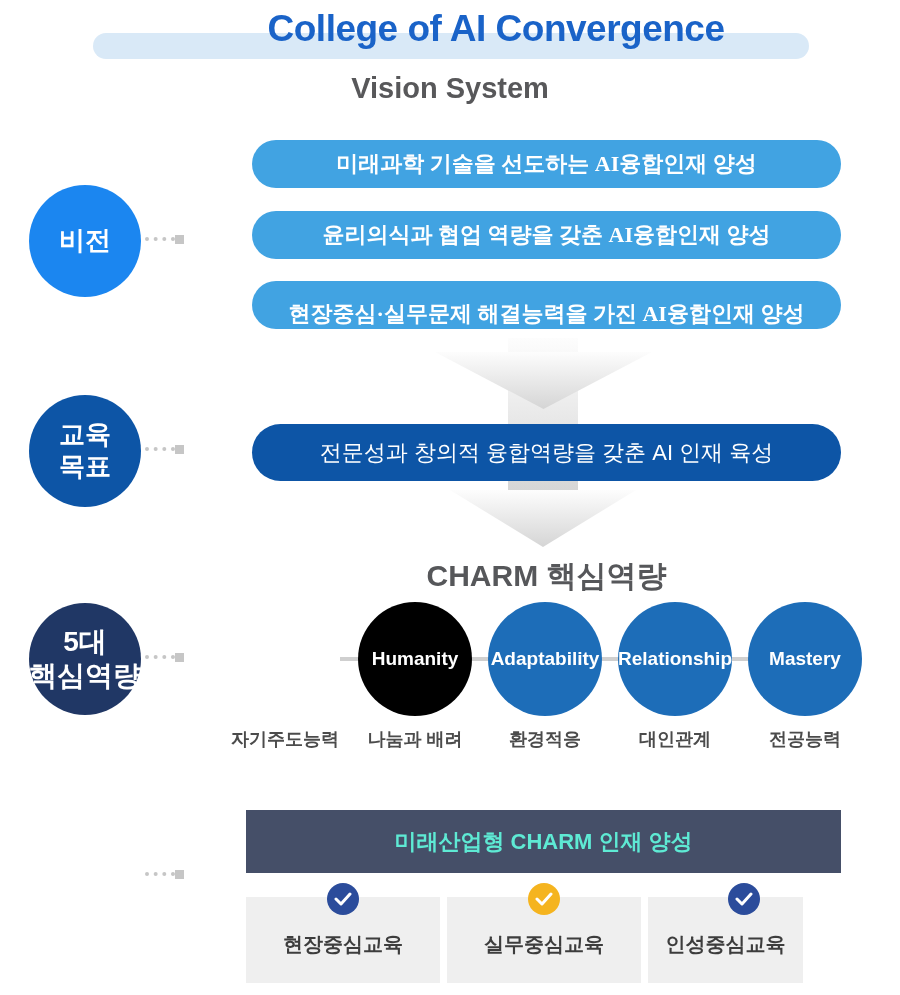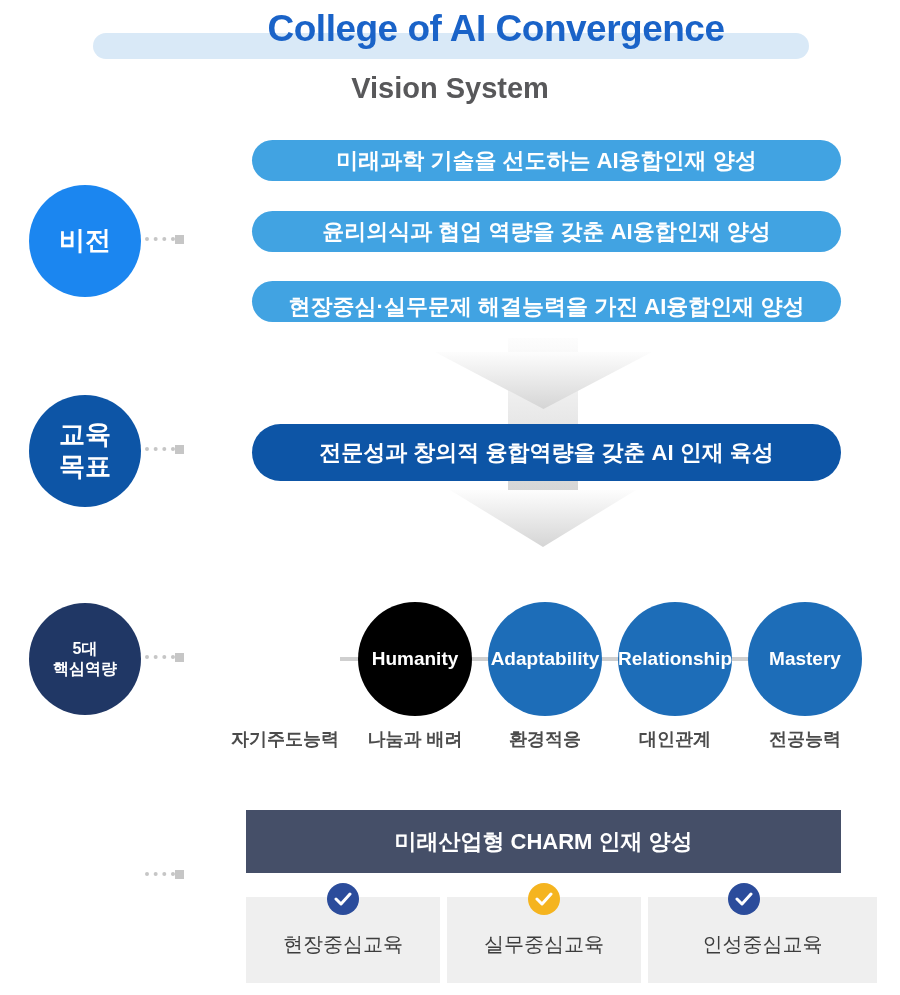--- a/index.html
+++ b/index.html
@@ -14,45 +14,45 @@
   .subtitle{position:absolute;left:0;top:72px;width:100%;text-align:center;
     font-size:29px;font-weight:600;color:#58585a;}
   
   .side-circle{position:absolute;left:29px;width:112px;height:112px;border-radius:50%;
     color:#fff;display:flex;flex-direction:column;align-items:center;justify-content:center;
     font-weight:700;font-size:26px;line-height:1.22;text-align:center;z-index:2;}
   
   .connector{position:absolute;left:145px;width:30px;height:0;border-top:4px dotted #c6c6c6;}
   .connector .tip{position:absolute;left:30px;top:-6px;width:9px;height:9px;background:#c6c6c6;}
   
-  .vision-pill{position:absolute;left:252px;width:589px;height:41px;border-radius:30px;
+  .vision-pill{position:absolute;left:252px;width:589px;height:48px;border-radius:30px;
     display:flex;align-items:center;justify-content:center;color:#fff;
-    font-size:22px;font-weight:700;z-index:2;}
+    font-size:22px;font-weight:700;z-index:2;font-family:Liberation Serif, serif;}
   
   .goal-bar{position:absolute;left:252px;top:424px;width:589px;height:57px;border-radius:29px;
     display:flex;align-items:center;justify-content:center;color:#fff;
-    font-size:22px;font-weight:700;z-index:2;}
+    font-size:22px;font-weight:400;z-index:2;}
   
   .arrow-svg{position:absolute;left:430px;top:338px;z-index:1;}
   
   .charm-title{position:absolute;left:252px;top:556px;width:589px;text-align:center;
     font-size:30px;font-weight:700;color:#56575a;}
   .comp-circle{position:absolute;top:602px;width:114px;height:114px;border-radius:50%;
     color:#fff;display:flex;align-items:center;justify-content:center;
     font-size:19px;font-weight:600;white-space:nowrap;z-index:2;}
   .comp-dash{position:absolute;top:657px;width:20px;height:4px;background:#cfcfcf;z-index:1;}
   .comp-label{position:absolute;top:727px;width:150px;text-align:center;
     font-size:18px;font-weight:700;color:#4b4b4b;}
   
   .strategy-bar{position:absolute;left:246px;top:810px;width:595px;height:63px;
-    display:flex;align-items:center;justify-content:center;color:#ffffff;
+    display:flex;align-items:center;justify-content:center;color:#5eead4;
     font-size:22px;font-weight:700;}
   .strategy-box{position:absolute;top:897px;height:86px;box-sizing:border-box;padding-top:8px;
     display:flex;align-items:center;justify-content:center;
-    font-size:20px;font-weight:400;color:#3d3d3d;}
+    font-size:20px;font-weight:700;color:#3d3d3d;}
   .badge{position:absolute;top:883px;width:32px;height:32px;border-radius:50%;
     display:flex;align-items:center;justify-content:center;z-index:3;}
 </style>
 </head>
 <body>
 
 <div class="canvas">
 
   <div class="header-pill" style="background-color: rgb(217, 233, 247);"></div>
   <div class="main-title" style="color: rgb(26, 99, 200); padding-left: 46px;">College of AI Convergence</div>
@@ -91,22 +91,23 @@
     <span>교육</span>
     <span>목표</span>
   </div>
   <div class="connector" style="top:447px;">
       <span class="tip"></span>
     </div>
   <div class="goal-bar" style="background-color: rgb(13, 85, 166);">
     <span>전문성과 창의적 융합역량을 갖춘 AI 인재 육성</span>
   </div>
 
+  <div class="charm-title">CHARM 핵심역량</div>
 
-  <div class="side-circle" style="top: 603px; font-size: 16px; background-color: rgb(32, 55, 101);">
+  <div class="side-circle" style="top: 603px; font-size: 28px; background-color: rgb(32, 55, 101);">
     <span>5대</span>
     <span>핵심역량</span>
   </div>
   <div class="connector" style="top:655px;">
       <span class="tip"></span>
     </div>
 
   <div class="comp-dash" style="left:340px;"></div>
   <div class="comp-dash" style="left:470px;"></div>
   <div class="comp-dash" style="left:600px;"></div>
@@ -138,21 +139,21 @@
   <div class="strategy-bar" style="background-color: rgb(69, 79, 104);">
     <span>미래산업형 CHARM 인재 양성</span>
   </div>
 
   <div class="strategy-box" style="left: 246px; width: 194px; background-color: rgb(239, 239, 239);">
     <span>현장중심교육</span>
   </div>
   <div class="strategy-box" style="left: 447px; width: 194px; background-color: rgb(239, 239, 239);">
     <span>실무중심교육</span>
   </div>
-  <div class="strategy-box" style="left: 648px; width: 229px; background-color: rgb(239, 239, 239);">
+  <div class="strategy-box" style="left: 648px; width: 155px; background-color: rgb(239, 239, 239);">
     <span>인성중심교육</span>
   </div>
 
   <div class="badge" style="left: 327px; background-color: rgb(43, 76, 155);">
     <svg width="18" height="14" viewBox="0 0 18 14">
       <polyline points="2,7 7,12 16,2" fill="none" stroke="#ffffff" stroke-width="3" stroke-linecap="round" stroke-linejoin="round"></polyline>
     </svg>
   </div>
   <div class="badge" style="left: 528px; background-color: rgb(245, 180, 31);">
     <svg width="18" height="14" viewBox="0 0 18 14">

